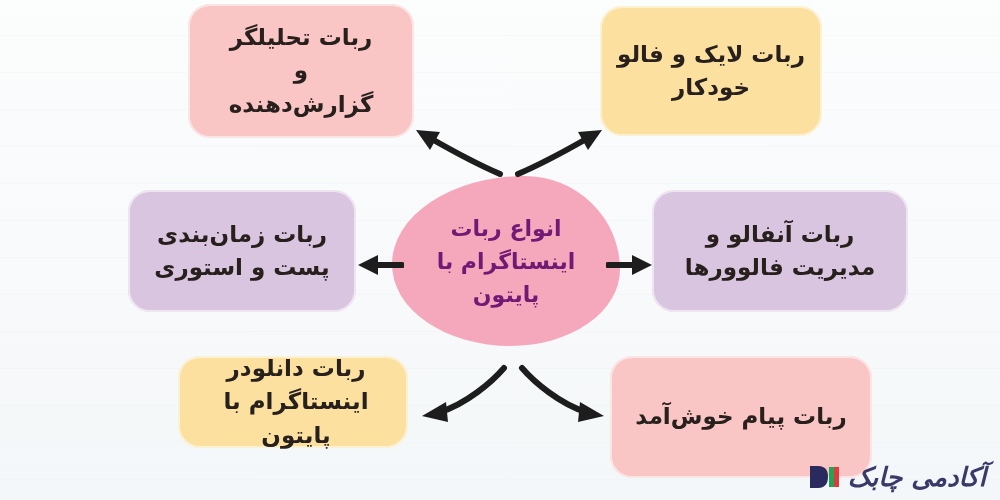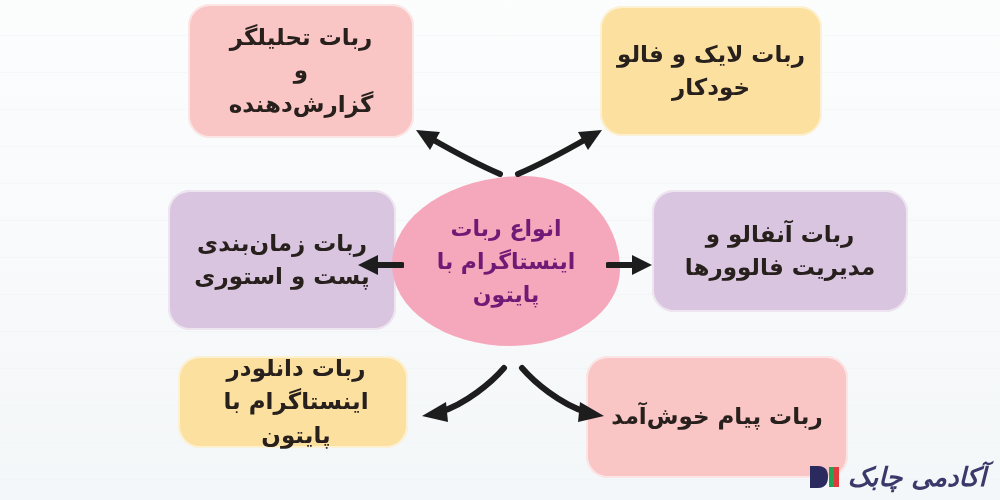--- a/index.html
+++ b/index.html
@@ -33,24 +33,24 @@
     color:#27201c;
     font-weight:700;
     line-height:1.45;
     padding:6px 10px;
     box-shadow:0 0 0 2px rgba(255,255,255,0.55) inset;
   }
   .node span{display:block;width:100%;white-space:pre-line;}
 
   #node-analytics{left:188px;top:4px;width:226px;height:134px;background:#f9c5c5;font-size:23px;}
   #node-autolike{left:600px;top:6px;width:222px;height:130px;background:#fbe0a0;font-size:23px;}
-  #node-scheduler{left:128px;top:190px;width:228px;height:140px;background:#d9c5e0;font-size:23px;margin-left:40px;}
+  #node-scheduler{left:128px;top:190px;width:228px;height:122px;background:#d9c5e0;font-size:23px;}
   #node-unfollow{left:652px;top:190px;width:256px;height:122px;background:#d9c5e0;font-size:23px;}
   #node-downloader{left:178px;top:356px;width:230px;height:92px;background:#fbe0a0;font-size:23px;padding-left:16px;}
-  #node-welcome{left:586px;top:356px;width:262px;height:122px;background:#f9c5c5;font-size:23px;}
+  #node-welcome{left:610px;top:356px;width:262px;height:122px;background:#f9c5c5;font-size:23px;}
 
   #center-blob{
     position:absolute;left:392px;top:176px;width:228px;height:170px;
     background:#f5a8bc;
     border-radius:58% 42% 48% 52% / 52% 55% 45% 48%;
     display:flex;align-items:center;justify-content:center;
     color:#701a75;font-weight:700;font-size:22px;line-height:1.5;text-align:center;
   }
   #center-blob span{display:block;white-space:pre-line;padding:0 18px;}
 

